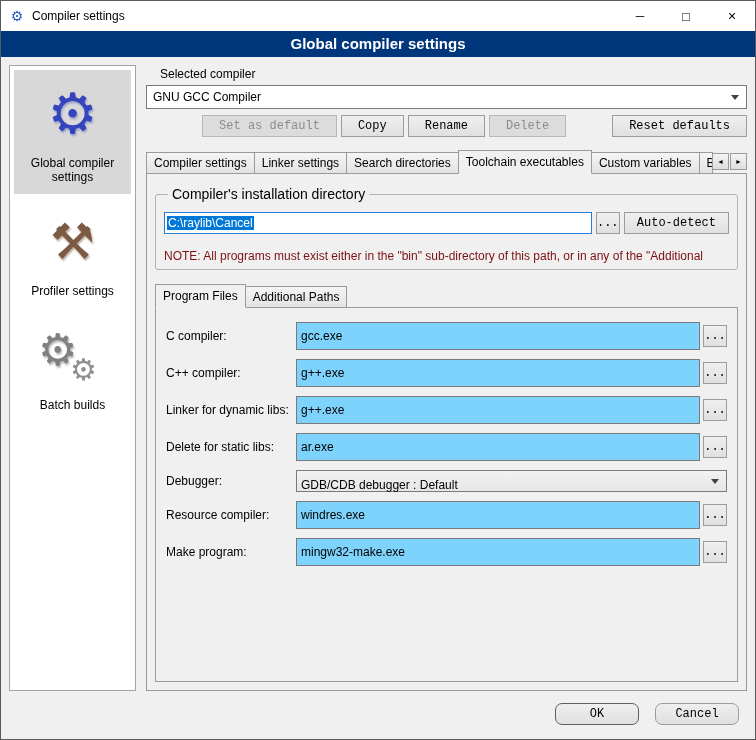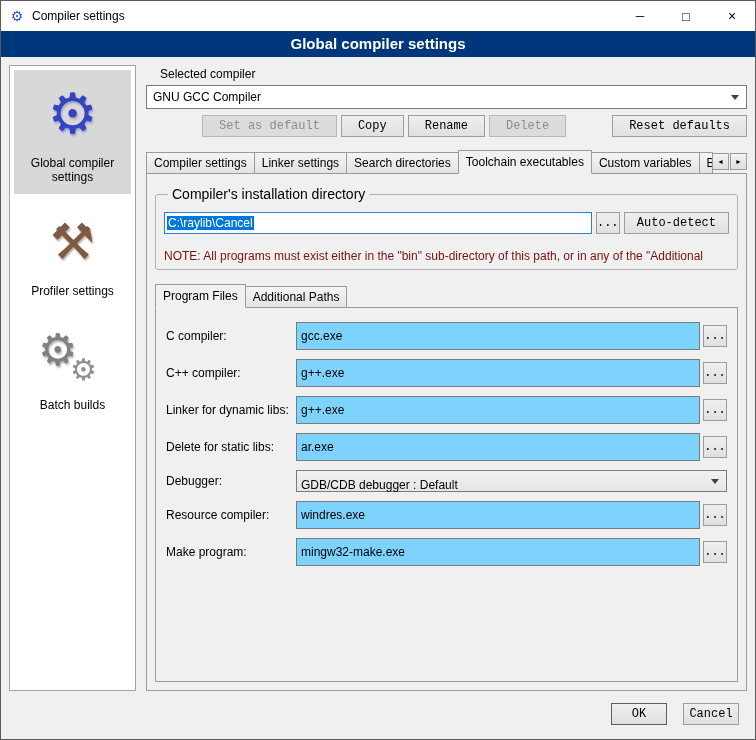--- a/index.html
+++ b/index.html
@@ -72,21 +72,21 @@
   .subpanel { flex: 1 1 auto; border: 1px solid #9a9a9a; background: #f0f0f0; padding: 14px 10px 10px; min-height: 0; }
 
   .field-row { display: flex; align-items: center; margin-bottom: 9px; }
   .field-label { width: 130px; flex: 0 0 130px; }
   .field-input { flex: 1 1 auto; height: 28px; background: #7dd3fc; border: 1px solid #7a7a7a; display: flex; align-items: center; padding: 0 4px; overflow: hidden; cursor: text; }
   .field-browse { margin-left: 3px; }
   .field-combo { flex: 1 1 auto; height: 22px; background: linear-gradient(#f2f2f2, #e6e6e6); border: 1px solid #7a7a7a; display: flex; align-items: flex-start; padding: 7px 22px 0 4px; position: relative; cursor: default; }
 
   
   .footer { flex: 0 0 auto; height: 40px; display: flex; justify-content: flex-end; align-items: center; gap: 16px; padding: 0 16px 10px; }
-  .btn.footer-btn { width: 56px; padding: 0; }
+  .btn.footer-btn { width: 84px; padding: 0; border-radius: 7px; }
   .btn.default-btn { border-color: #5f5f5f; }
 </style>
 </head>
 <body>
 
 <div class="window">
 
   <div class="titlebar">
     <span class="app-icon">⚙</span>
     <span class="title-text">Compiler settings</span>

